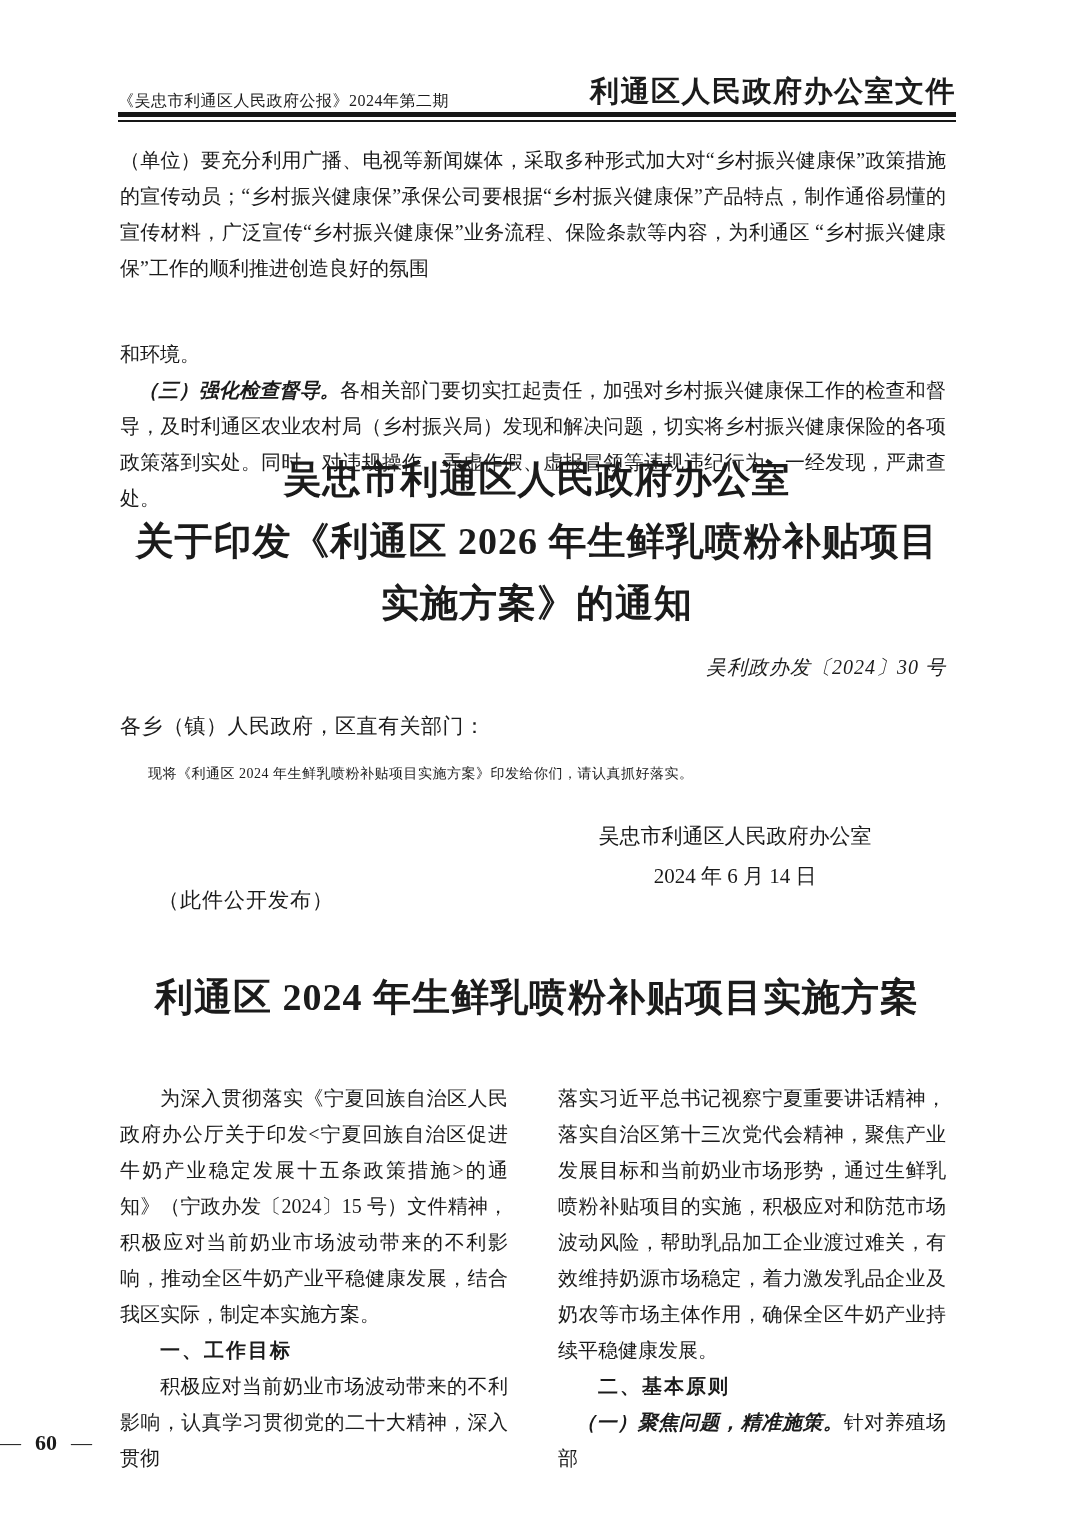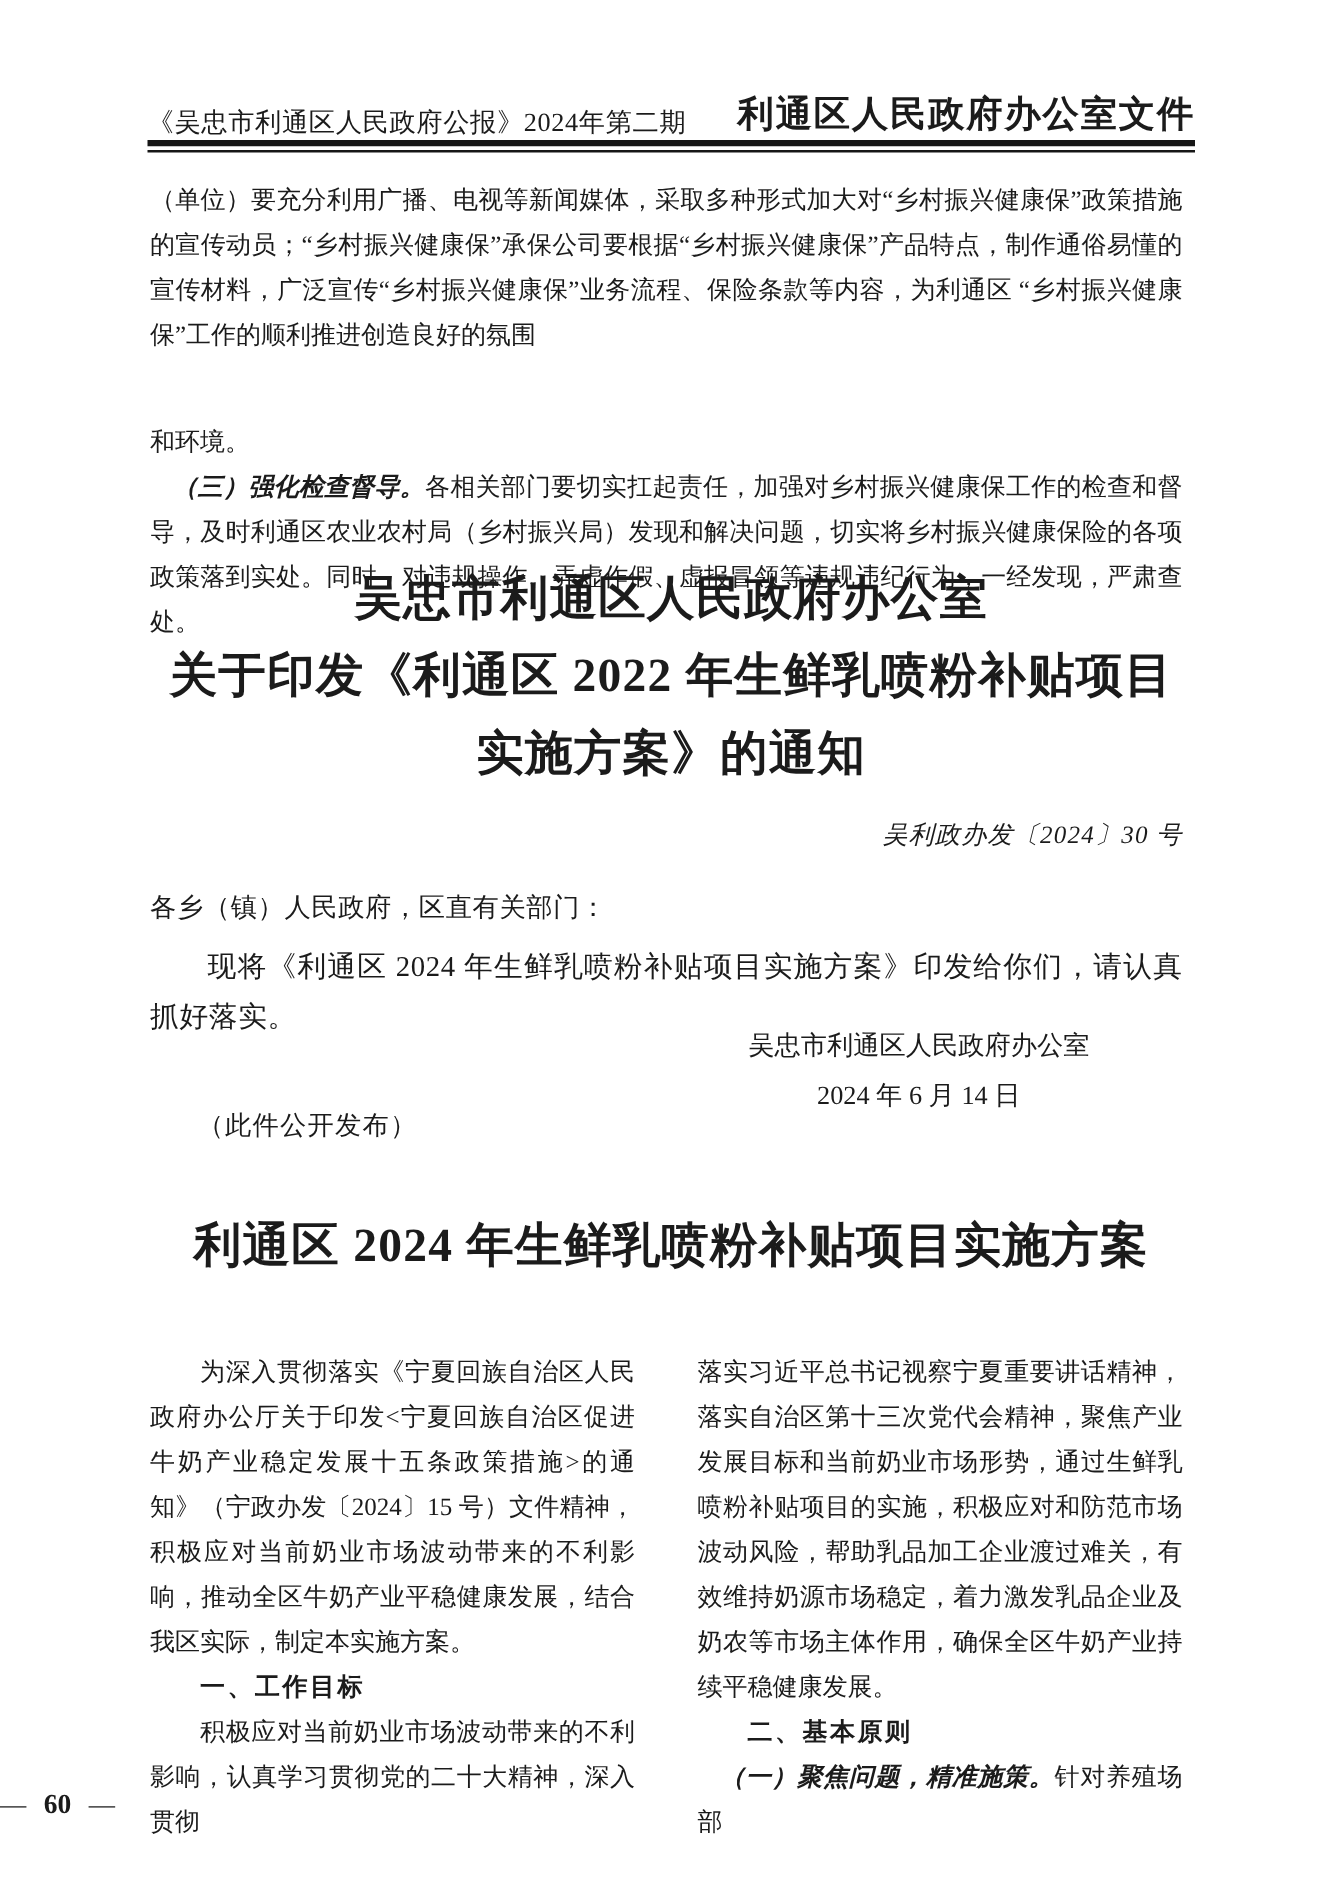--- a/index.html
+++ b/index.html
@@ -18,21 +18,21 @@
   .header {
     position: absolute;
     left: 118px;
     right: 118px;
     top: 72px;
     display: flex;
     justify-content: space-between;
     align-items: flex-end;
   }
   .header-left {
-    font-size: 21px;
+    font-size: 16px;
     letter-spacing: 0.5px;
     text-align: center;
   }
   .header-right {
     font-size: 29px;
     font-weight: 700;
     font-family: "Liberation Sans", "DejaVu Sans", sans-serif;
     letter-spacing: 1.5px;
   }
   .double-rule {
@@ -105,21 +105,21 @@
     top: 712px;
     left: 120px;
     font-size: 21px;
     letter-spacing: 0.5px;
   }
   .notice-body {
     position: absolute;
     top: 754px;
     left: 120px;
     width: 826px;
-    font-size: 23px;
+    font-size: 14px;
     line-height: 40px;
     text-indent: 2em;
     text-align: justify;
     letter-spacing: 0.5px;
   }
   .signature {
     position: absolute;
     top: 816px;
     left: 515px;
     width: 440px;
@@ -166,21 +166,21 @@
       <p>（单位）要充分利用广播、电视等新闻媒体，采取多种形式加大对“乡村振兴健康保”政策措施的宣传动员；“乡村振兴健康保”承保公司要根据“乡村振兴健康保”产品特点，制作通俗易懂的宣传材料，广泛宣传“乡村振兴健康保”业务流程、保险条款等内容，为利通区 “乡村振兴健康保”工作的顺利推进创造良好的氛围</p>
     </div>
     <div class="col">
       <p>和环境。</p>
       <p class="indent-1"><span class="kai-bold">（三）强化检查督导。</span><span>各相关部门要切实扛起责任，加强对乡村振兴健康保工作的检查和督导，及时利通区农业农村局（乡村振兴局）发现和解决问题，切实将乡村振兴健康保险的各项政策落到实处。同时，对违规操作、弄虚作假、虚报冒领等违规违纪行为，一经发现，严肃查处。</span></p>
     </div>
   </div>
 
   <div class="doc-title notice-title">
     <div>吴忠市利通区人民政府办公室</div>
-    <div>关于印发《利通区 2022 年生鲜乳喷粉补贴项目</div>
+    <div>关于印发《利通区 2026 年生鲜乳喷粉补贴项目</div>
     <div>实施方案》的通知</div>
   </div>
 
   <div class="doc-number">吴利政办发〔2024〕30 号</div>
 
   <div class="addressee">各乡（镇）人民政府，区直有关部门：</div>
 
   <div class="notice-body">现将《利通区 2024 年生鲜乳喷粉补贴项目实施方案》印发给你们，请认真抓好落实。</div>
 
   <div class="signature">

